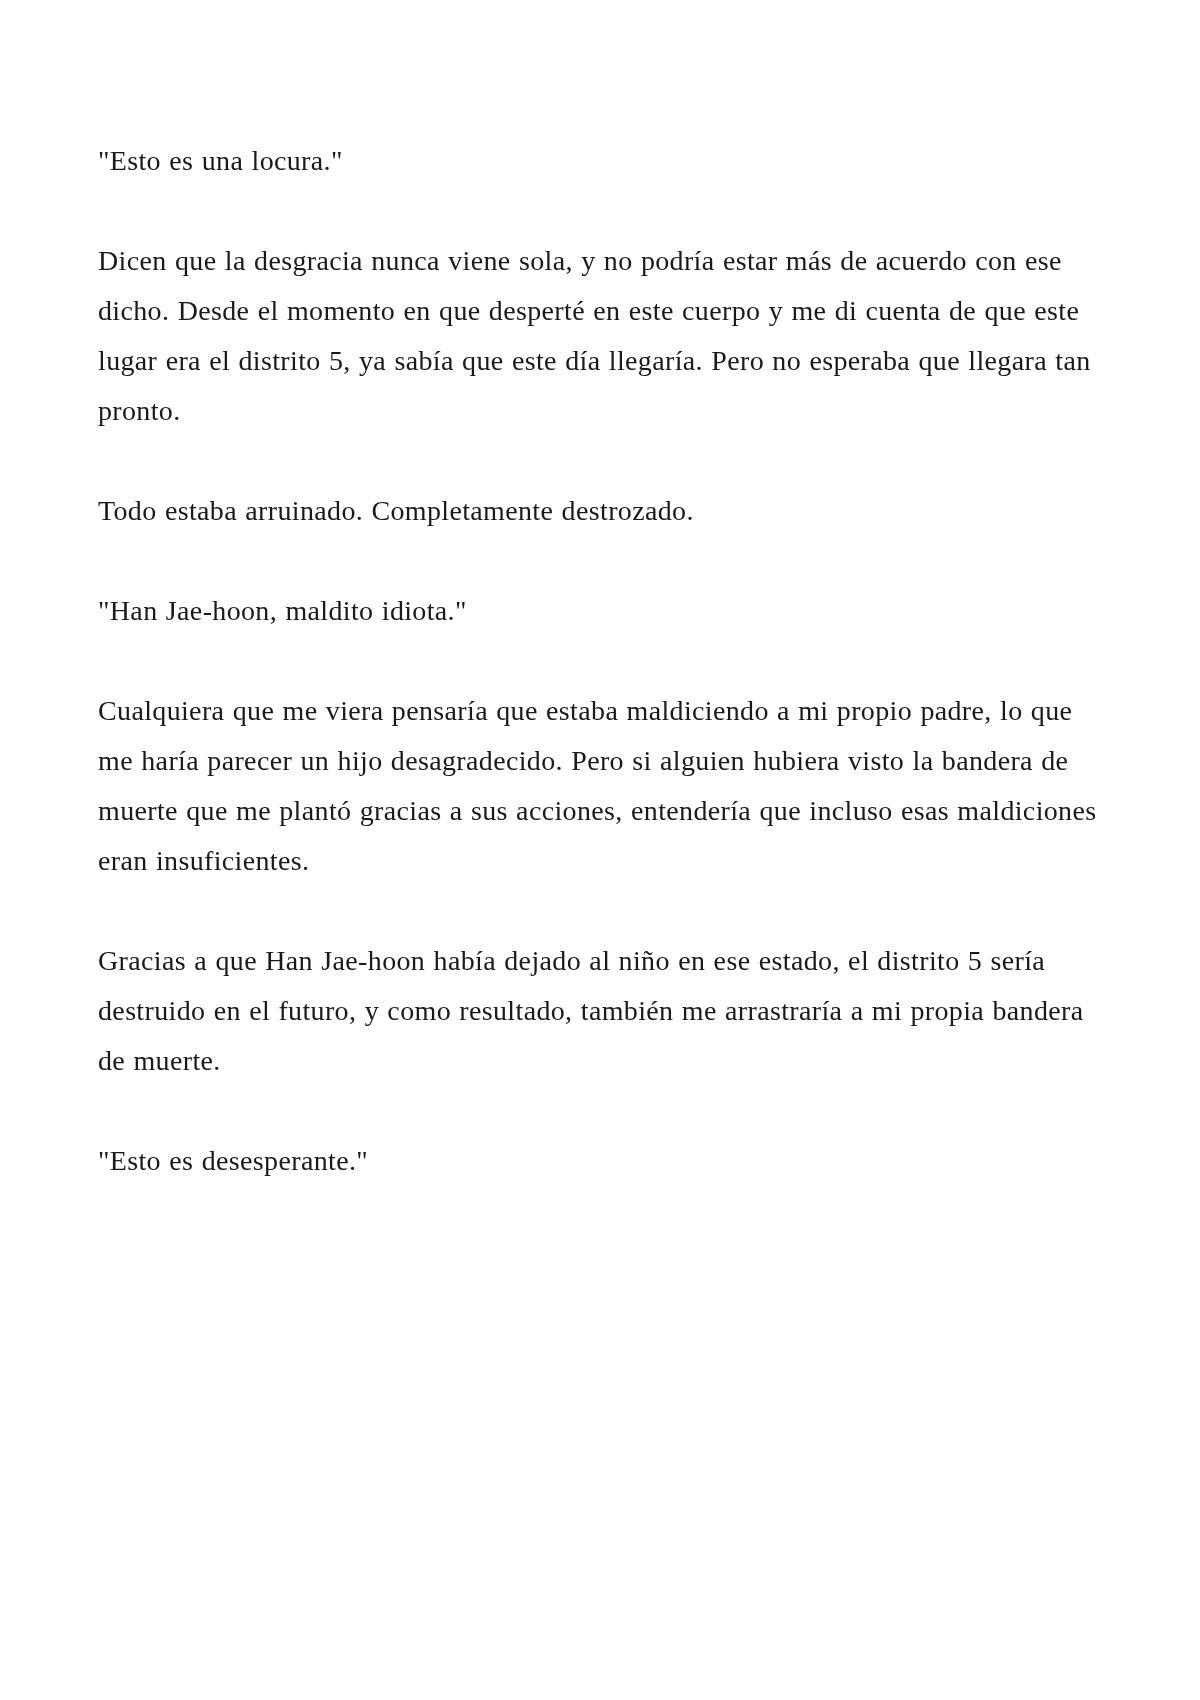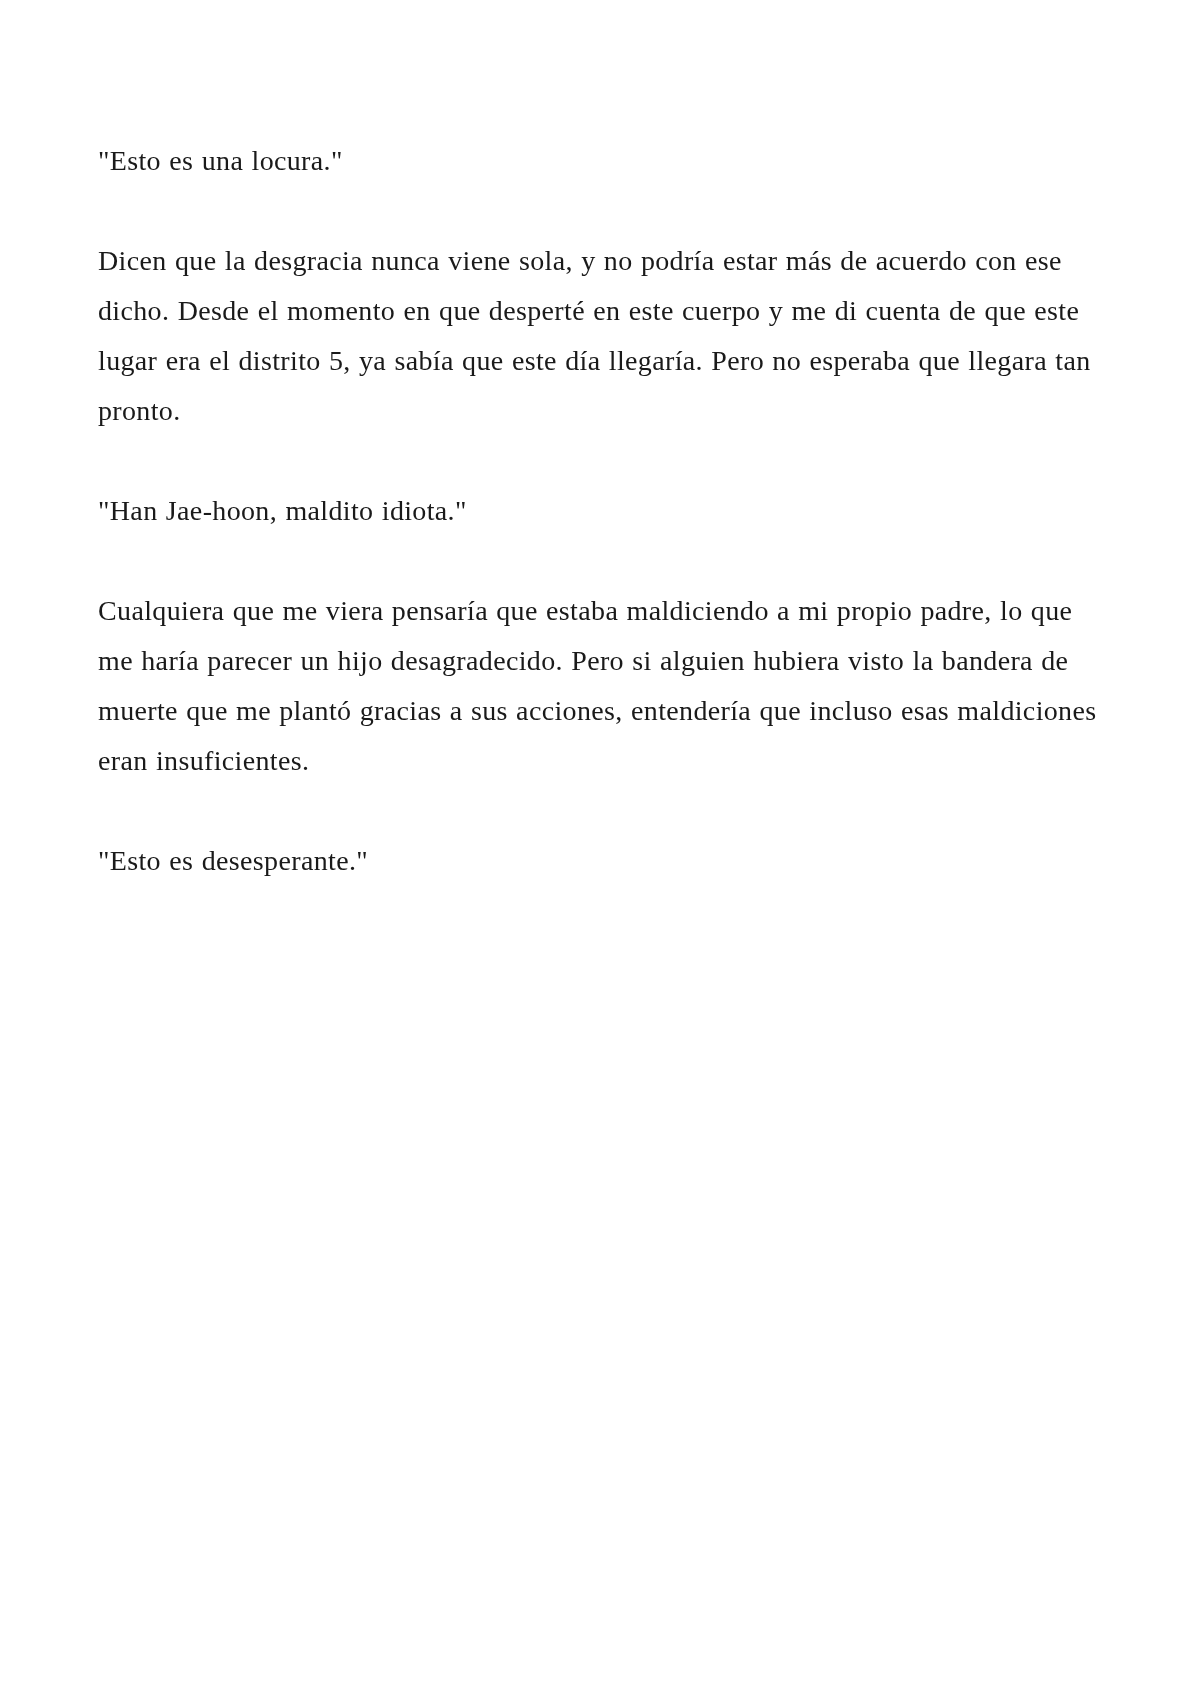--- a/index.html
+++ b/index.html
@@ -29,16 +29,18 @@
       letter-spacing: 0.35px;
       word-spacing: 1px;
     }
   </style>
 </head>
 <body>
 
 <div class="page">
   <p class="paragraph">"Esto es una locura."</p>
   <p class="paragraph">Dicen que la desgracia nunca viene sola, y no podría estar más de acuerdo con ese dicho. Desde el momento en que desperté en este cuerpo y me di cuenta de que este lugar era el distrito 5, ya sabía que este día llegaría. Pero no esperaba que llegara tan pronto.</p>
+  <p class="paragraph">Todo estaba arruinado. Completamente destrozado.</p>
   <p class="paragraph">"Han Jae-hoon, maldito idiota."</p>
   <p class="paragraph">Cualquiera que me viera pensaría que estaba maldiciendo a mi propio padre, lo que me haría parecer un hijo desagradecido. Pero si alguien hubiera visto la bandera de muerte que me plantó gracias a sus acciones, entendería que incluso esas maldiciones eran insuficientes.</p>
+  <p class="paragraph">Gracias a que Han Jae-hoon había dejado al niño en ese estado, el distrito 5 sería destruido en el futuro, y como resultado, también me arrastraría a mi propia bandera de muerte.</p>
   <p class="paragraph">"Esto es desesperante."</p>
 </div>
 
 </body></html>

